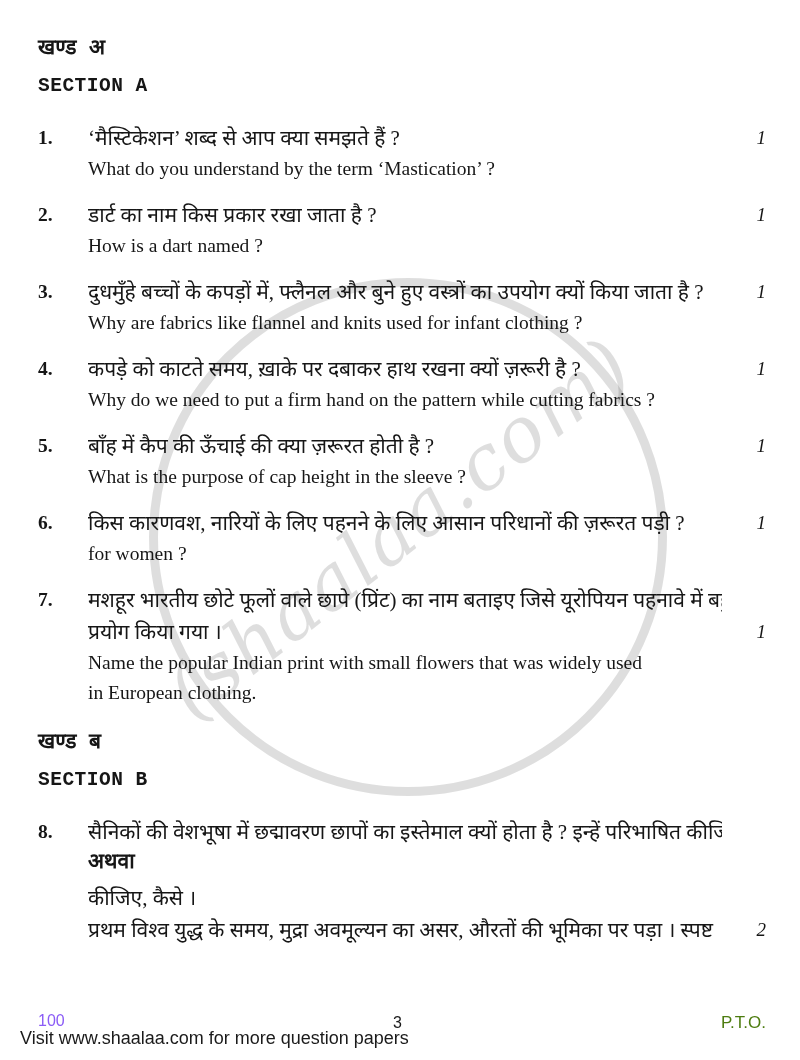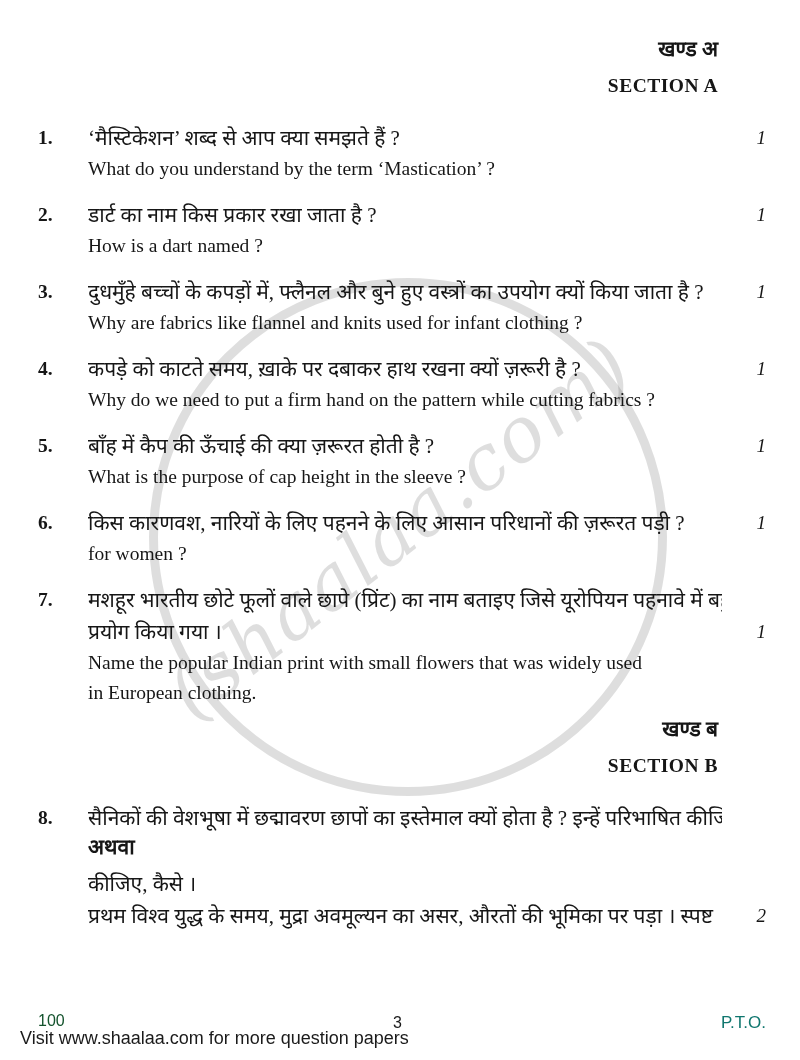--- a/index.html
+++ b/index.html
@@ -25,59 +25,59 @@
     font-family:"DejaVu Serif", serif;
     font-style:italic;
     font-size:76px;
     letter-spacing:2px;
     color:rgba(0,0,0,0.13);
     white-space:nowrap;
     z-index:0;
   }
   
   .content{position:relative;z-index:1;padding-top:36px;}
-  .sec-head{width:680px;margin-left:38px;text-align:right;}
+  .sec-head{width:680px;margin-left:38px;text-align:left;font-family:Liberation Mono, monospace;}
   .sec-hi{font-size:21px;line-height:26px;font-weight:bold;}
   .sec-en{font-size:19.5px;line-height:24px;font-weight:bold;margin-top:12px;letter-spacing:0.5px;}
   .qlist{margin-top:24px;}
   .qrow{
     display:flex;align-items:flex-start;
     margin:0 34px 0 38px;  
   }
   .qrow + .qrow{margin-top:15px;}
   .qnum{width:50px;flex:0 0 50px;font-size:19.5px;font-weight:bold;line-height:32px;}
   .qtext{flex:1 1 auto;min-width:0;}
   .hi-line{font-size:21px;line-height:32px;white-space:nowrap;overflow:hidden;}
   .en-line{font-size:19.5px;line-height:30px;white-space:nowrap;overflow:hidden;font-family:Liberation Serif, serif;}
   .qmarks{
     width:44px;flex:0 0 44px;
     text-align:right;
     font-size:19px;font-style:italic;line-height:32px;
   }
   .marks-on-line2{padding-top:32px;}
-  .sec-b{margin-top:8px;}
+  .sec-b{margin-top:22px;}
   .q8row{margin-top:24px;}
   .or-label{
     width:630px;margin:0 0 0 88px;
     text-align:left;font-size:21px;font-weight:bold;line-height:26px;
   }
   .or-row{margin-top:8px;}
   .or-marks{align-self:flex-end;}
   
   .footer-code{
     position:absolute;left:38px;top:1012px;
-    font-family:"Liberation Sans", sans-serif;font-size:16px;color:#14532d;
+    font-family:"Liberation Sans", sans-serif;font-size:16px;color:#8b5cf6;
   }
   .footer-page{
     position:absolute;left:393px;top:1014px;
     font-family:"Liberation Sans", sans-serif;font-size:16px;color:#1a1a1a;
   }
   .footer-pto{
     position:absolute;right:34px;top:1013px;
-    font-family:"Liberation Sans", sans-serif;font-size:17px;font-weight:500;color:#0f766e;
+    font-family:"Liberation Sans", sans-serif;font-size:17px;font-weight:500;color:#4d7c0f;
   }
   .footer-visit{
     position:absolute;left:20px;top:1028px;
     font-family:"Liberation Sans", sans-serif;font-size:18px;color:#1a1a1a;
     white-space:nowrap;
   }
 </style>
 </head>
 <body>
 

